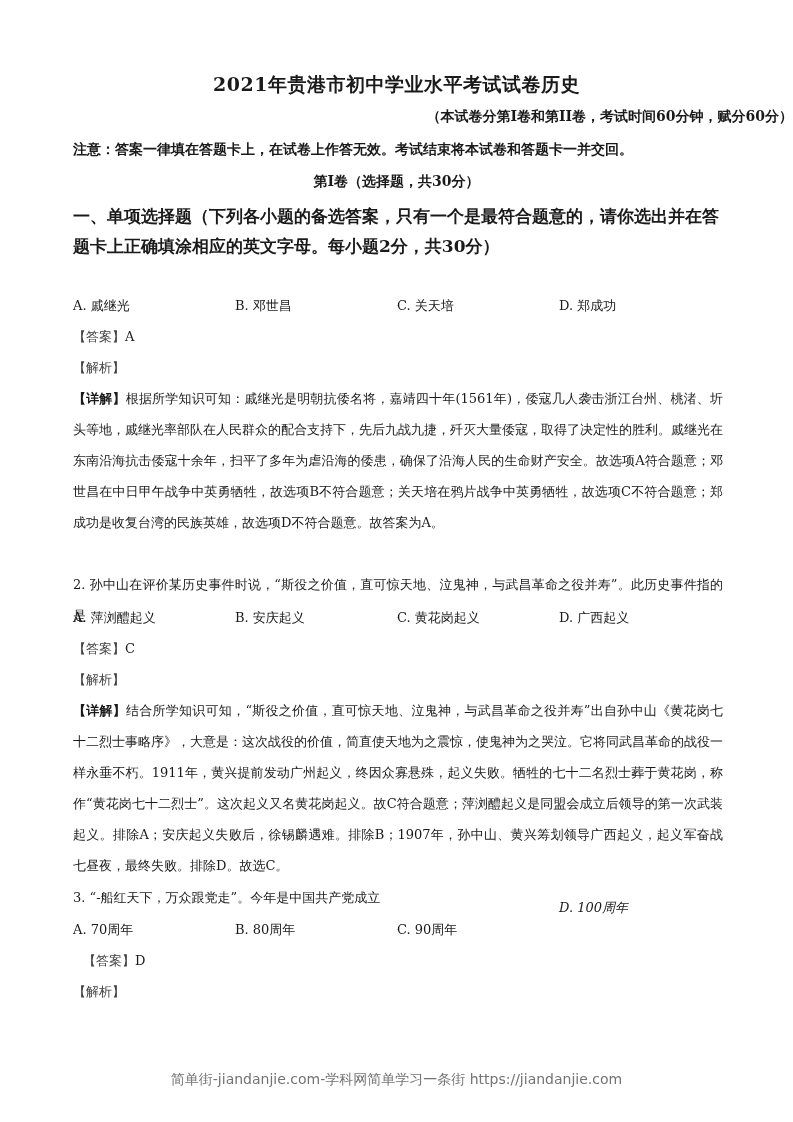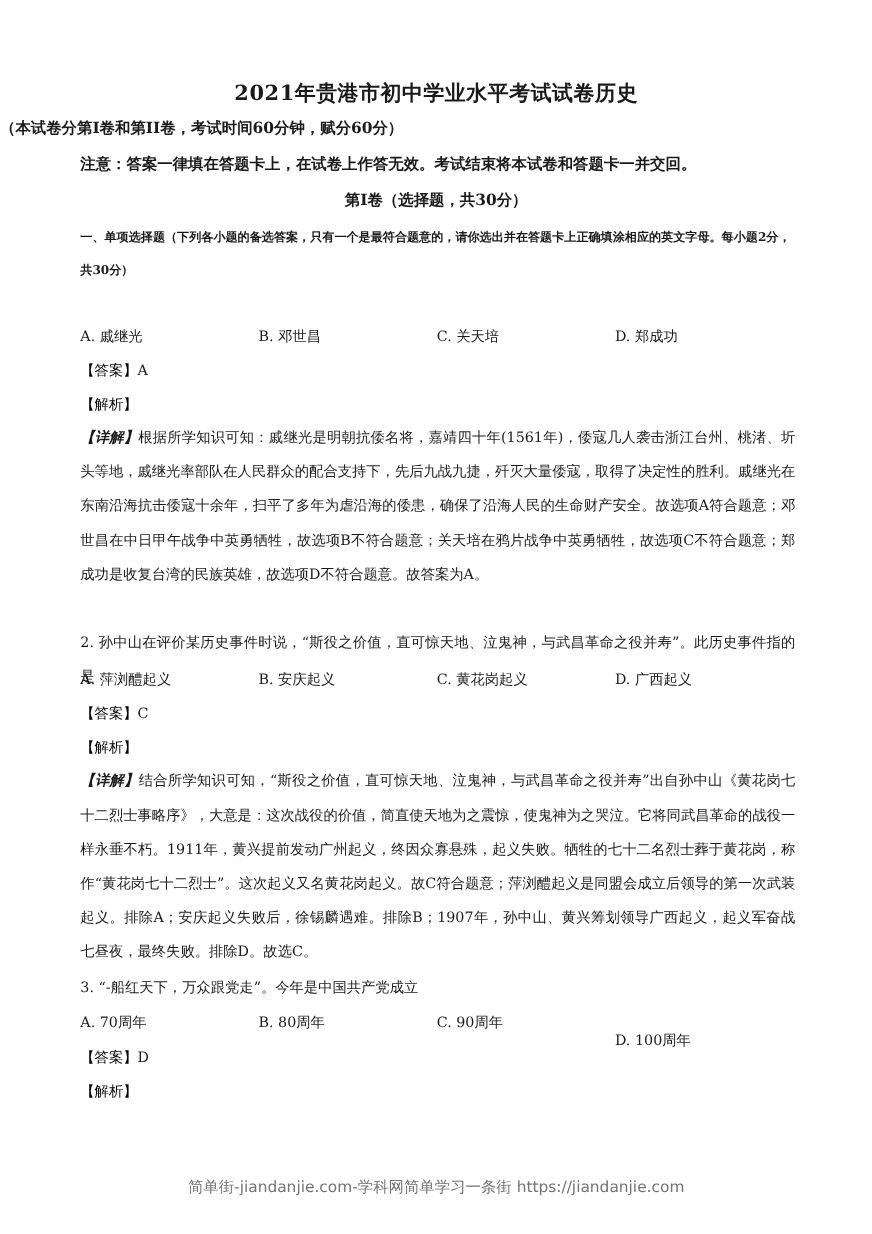--- a/index.html
+++ b/index.html
@@ -1,34 +1,34 @@
 <!DOCTYPE html>
 <html><head>
 <meta charset="utf-8">
 <style>
   html, body { margin: 0; padding: 0; background: #ffffff; }
   body { width: 793px; height: 1122px; position: relative; overflow: hidden;
          font-family: "DejaVu Serif", "Liberation Serif", serif; color: #1a1a1a; }
   .page { position: absolute; left: 0; top: 0; width: 793px; height: 1122px; }
   .title { position: absolute; top: 72px; left: 0; width: 793px; text-align: center;
            font-size: 19px; font-weight: bold; letter-spacing: 0.5px; }
-  .subtitle { position: absolute; top: 108px; left: 0; width: 793px; text-align: left;
+  .subtitle { position: absolute; top: 108px; left: 0; width: 793px; text-align: right;
               font-size: 14px; font-weight: bold; }
   .notice { position: absolute; top: 141px; left: 73px; width: 660px;
             font-size: 14px; font-weight: bold; white-space: nowrap; }
   .part-title { position: absolute; top: 173px; left: 0; width: 793px; text-align: center;
                 font-size: 14px; font-weight: bold; }
   .section-title { position: absolute; top: 201px; left: 73px; width: 650px;
-                   font-size: 11px; font-weight: bold; line-height: 30px; }
+                   font-size: 17px; font-weight: bold; line-height: 30px; }
   .line { position: absolute; left: 73px; font-size: 13px; white-space: nowrap; }
   .para { position: absolute; left: 73px; width: 650px; font-size: 13px; line-height: 31px;
           text-align: justify; }
   .opt { position: absolute; font-size: 13px; white-space: nowrap; }
-  .tag { color: #000000; }
-  .tag-strong { font-weight: bold; font-style: italic; }
+  .tag { color: #404040; }
+  .tag-strong { font-weight: bold; }
   .footer { position: absolute; top: 1071px; left: 0; width: 793px; text-align: center;
             font-family: "DejaVu Sans", "Liberation Sans", sans-serif; font-size: 14px; color: #737373; }
 </style>
 </head>
 <body>
 
 <div class="page">
 
   <div class="title">2021年贵港市初中学业水平考试试卷历史</div>
   <div class="subtitle">（本试卷分第I卷和第II卷，考试时间60分钟，赋分60分）</div>
@@ -62,22 +62,22 @@
     <span class="tag">【解析】</span>
   </div>
   <div class="para" style="top:695px;">
     <span class="tag-strong">【详解】</span><span>结合所学知识可知，“斯役之价值，直可惊天地、泣鬼神，与武昌革命之役并寿”出自孙中山《黄花岗七十二烈士事略序》，大意是：这次战役的价值，简直使天地为之震惊，使鬼神为之哭泣。它将同武昌革命的战役一样永垂不朽。1911年，黄兴提前发动广州起义，终因众寡悬殊，起义失败。牺牲的七十二名烈士葬于黄花岗，称作“黄花岗七十二烈士”。这次起义又名黄花岗起义。故C符合题意；萍浏醴起义是同盟会成立后领导的第一次武装起义。排除A；安庆起义失败后，徐锡麟遇难。排除B；1907年，孙中山、黄兴筹划领导广西起义，起义军奋战七昼夜，最终失败。排除D。故选C。</span>
   </div>
 
   <div class="line" style="top:889px;">3. “-船红天下，万众跟党走”。今年是中国共产党成立</div>
   <div class="opt" style="top:921px; left:73px;">A. 70周年</div>
   <div class="opt" style="top:921px; left:235px;">B. 80周年</div>
   <div class="opt" style="top:921px; left:397px;">C. 90周年</div>
-  <div class="opt" style="top:937px; left:559px;">D. 100周年</div>
-  <div class="line" style="top:952px;">
+  <div class="opt" style="top:899px; left:559px;font-style:italic;">D. 100周年</div>
+  <div class="line" style="top:952px;margin-left:10px;">
     <span class="tag">【答案】</span><span>D</span>
   </div>
   <div class="line" style="top:983px;">
     <span class="tag">【解析】</span>
   </div>
 
   <div class="footer">简单街-jiandanjie.com-学科网简单学习一条街 https://jiandanjie.com</div>
 </div>
 
 </body></html>

